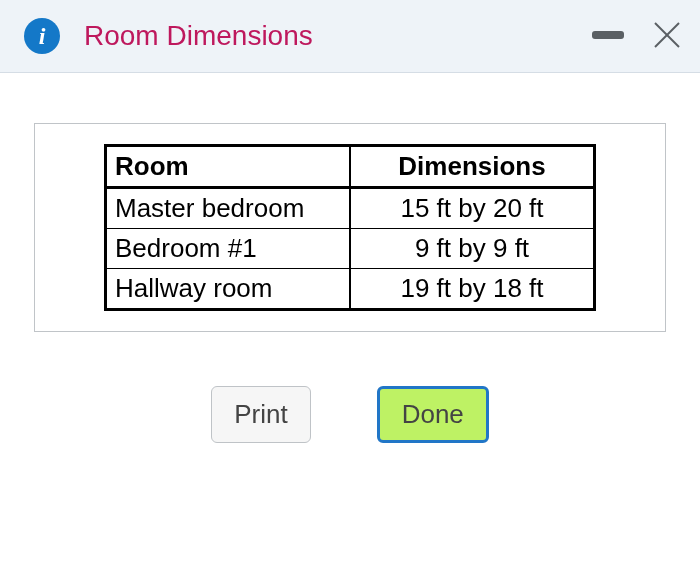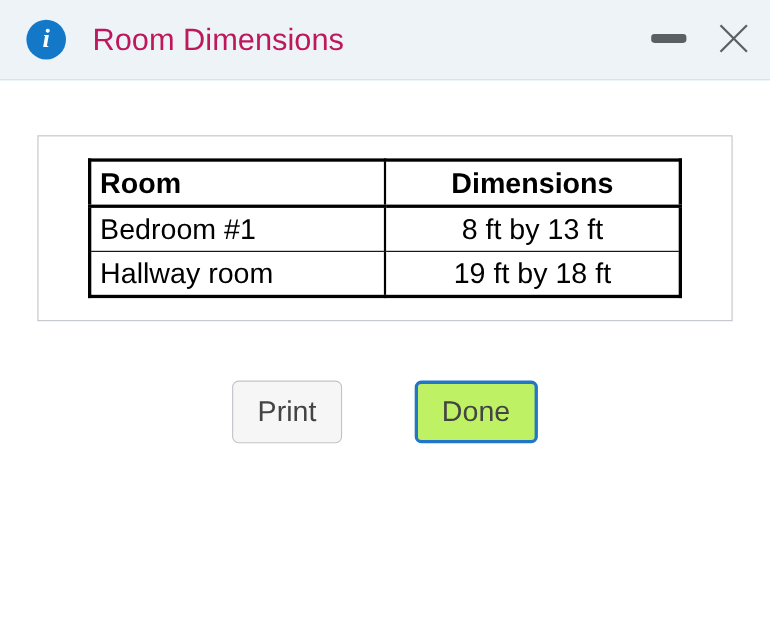--- a/index.html
+++ b/index.html
@@ -67,21 +67,21 @@
     }
     .content {
       padding: 50px 34px 30px 34px;
     }
     .table-wrapper {
       border: 1px solid #c0c4c8;
       padding: 20px 16px;
     }
     .table-box {
       margin: 0 auto;
-      width: 540px;
+      width: 492px;
     }
     table {
       border-collapse: collapse;
       width: 100%;
       border: 3px solid #000;
     }
     th, td {
       border: 1px solid #000;
       padding: 4px 8px;
       font-size: 26px;
@@ -146,22 +146,26 @@
     <div class="table-box">
       <table>
         <thead>
           <tr>
             <th>Room</th>
             <th>Dimensions</th>
           </tr>
         </thead>
         <tbody>
           <tr>
+            <td>Master bedroom</td>
+            <td>15 ft by 20 ft</td>
+          </tr>
+          <tr>
             <td>Bedroom #1</td>
-            <td>8 ft by 13 ft</td>
+            <td>9 ft by 9 ft</td>
           </tr>
           <tr>
             <td>Hallway room</td>
             <td>19 ft by 18 ft</td>
           </tr>
         </tbody>
       </table>
     </div>
   </div>
 </div>

